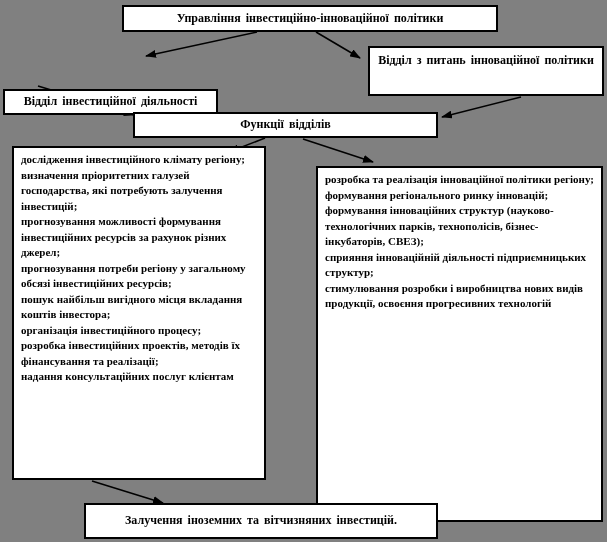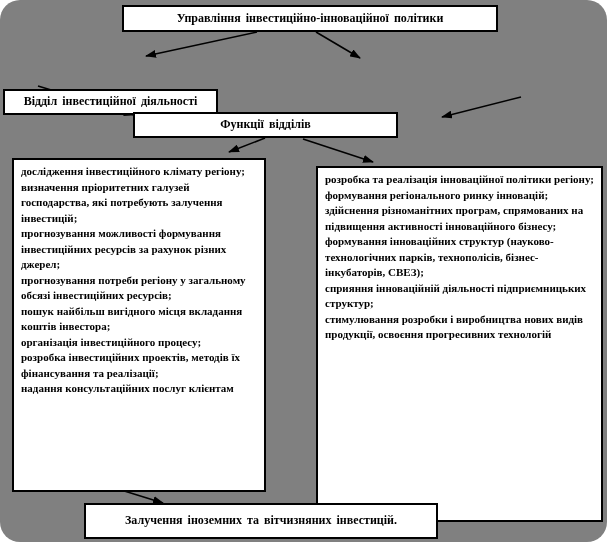--- a/index.html
+++ b/index.html
@@ -3,21 +3,20 @@
 <meta charset="utf-8">
 <style>
   html,body { margin:0; padding:0; }
   #canvas {
     position:relative;
     width:607px; height:542px;
     background:#808080;
     font-family:"Liberation Serif","DejaVu Serif",serif;
     color:#000;
     overflow:hidden;
-    border-radius:20px;
   }
   .box {
     position:absolute;
     background:#ffffff;
     border:2px solid #000000;
     box-sizing:border-box;
     font-weight:bold;
   }
   .heading {
     font-size:12px;
@@ -35,22 +34,22 @@
   .listbox {
     font-size:11px;
     line-height:15.5px;
     padding:4px 5px 4px 7px;
     text-align:left;
   }
   .listbox .li { margin:0; }
   #box-management   { left:122px; top:5px;   width:376px; height:27px; }
   #box-invest-dept  { left:3px;   top:58px;  width:215px; height:26px;margin-top:31px; }
   #box-innov-dept   { left:368px; top:46px;  width:236px; height:50px; }
-  #box-functions    { left:133px; top:112px; width:265px; height:26px; }
-  #box-invest-list  { left:12px;  top:158px; width:254px; height:334px; }
+  #box-functions    { left:133px; top:112px; width:305px; height:26px; }
+  #box-invest-list  { left:12px;  top:146px; width:254px; height:334px; }
   #box-innov-list   { left:316px; top:166px; width:287px; height:356px; }
   #box-result       { left:84px;  top:503px; width:354px; height:36px; }
   #arrows {
     position:absolute; left:0; top:0;
     width:607px; height:542px;
     pointer-events:none;
   }
   #arrows line { stroke:#000000; stroke-width:1.6; }
 </style>
 </head>
@@ -75,40 +74,42 @@
   </svg>
 
   <div class="box heading" id="box-management">
     <span>Управління інвестиційно-інноваційної політики</span>
   </div>
 
   <div class="box heading" id="box-invest-dept">
     <span>Відділ інвестиційної діяльності</span>
   </div>
 
+  <div class="box heading top-aligned" id="box-innov-dept">
+    <span>Відділ з питань інноваційної політики</span>
+  </div>
 
   <div class="box heading" id="box-functions">
     <span>Функції відділів</span>
   </div>
 
   <div class="box listbox" id="box-invest-list">
     <div class="li">дослідження інвестиційного клімату регіону;</div>
     <div class="li">визначення пріоритетних галузей господарства, які потребують залучення інвестицій;</div>
     <div class="li">прогнозування можливості формування інвестиційних ресурсів за рахунок різних джерел;</div>
     <div class="li">прогнозування потреби регіону у загальному обсязі інвестиційних ресурсів;</div>
     <div class="li">пошук найбільш вигідного місця вкладання коштів інвестора;</div>
     <div class="li">організація інвестиційного процесу;</div>
     <div class="li">розробка інвестиційних проектів, методів їх фінансування та реалізації;</div>
     <div class="li">надання консультаційних послуг клієнтам</div>
   </div>
 
   <div class="box listbox" id="box-innov-list">
     <div class="li">розробка та реалізація інноваційної політики регіону;</div>
     <div class="li">формування регіонального ринку інновацій;</div>
-    <div class="li">здійснення різноманітних програм, спрямованих на підвищення активності інноваційного бізнесу;</div>
     <div class="li">формування інноваційних структур (науково-технологічних парків, технополісів, бізнес-інкубаторів, СВЕЗ);</div>
     <div class="li">сприяння інноваційній діяльності підприємницьких структур;</div>
     <div class="li">стимулювання розробки і виробництва нових видів продукції, освоєння прогресивних технологій</div>
   </div>
 
   <div class="box heading" id="box-result">
     <span>Залучення іноземних та вітчизняних інвестицій.</span>
   </div>
 
 </div>

